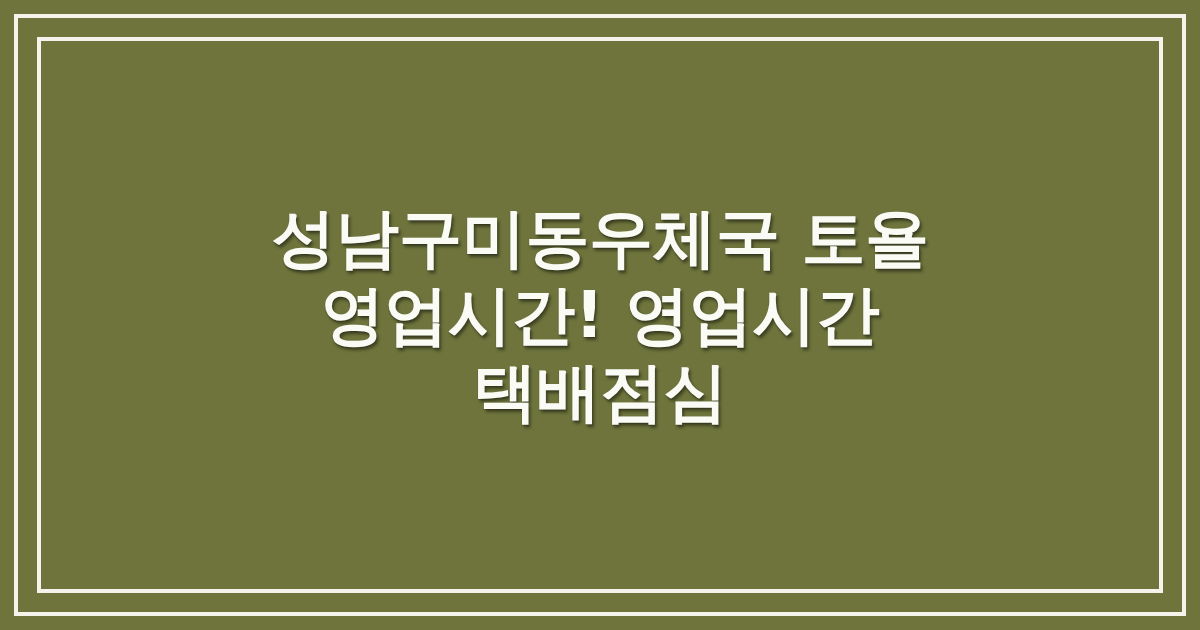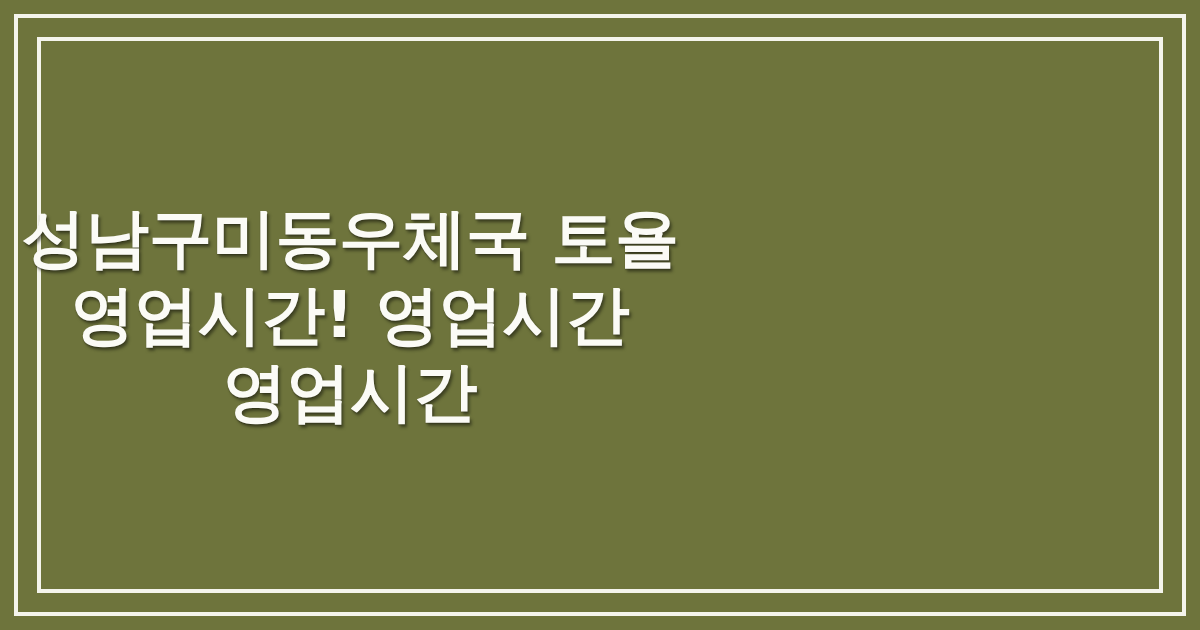--- a/index.html
+++ b/index.html
@@ -14,21 +14,21 @@
   }
 
   #thumbnail-card {
     position: relative;
     width: 1200px;
     height: 630px;
     background: #6e743c;
     box-sizing: border-box;
     display: flex;
     align-items: center;
-    justify-content: flex-start;
+    justify-content: center;
   }
 
   
   .frame {
     position: absolute;
     pointer-events: none;
     box-sizing: border-box;
   }
   .frame-outer {
     top: 14px;
@@ -72,16 +72,16 @@
 <body>
 
 <div id="thumbnail-card">
 
   <div class="frame frame-outer"></div>
   <div class="frame frame-inner"></div>
 
   <div class="title-block">
     <span class="title-line">성남구미동우체국 토욜</span>
     <span class="title-line">영업시간! 영업시간</span>
-    <span class="title-line">영업시간</span>
+    <span class="title-line">택배점심</span>
   </div>
 
 </div>
 
 </body></html>

